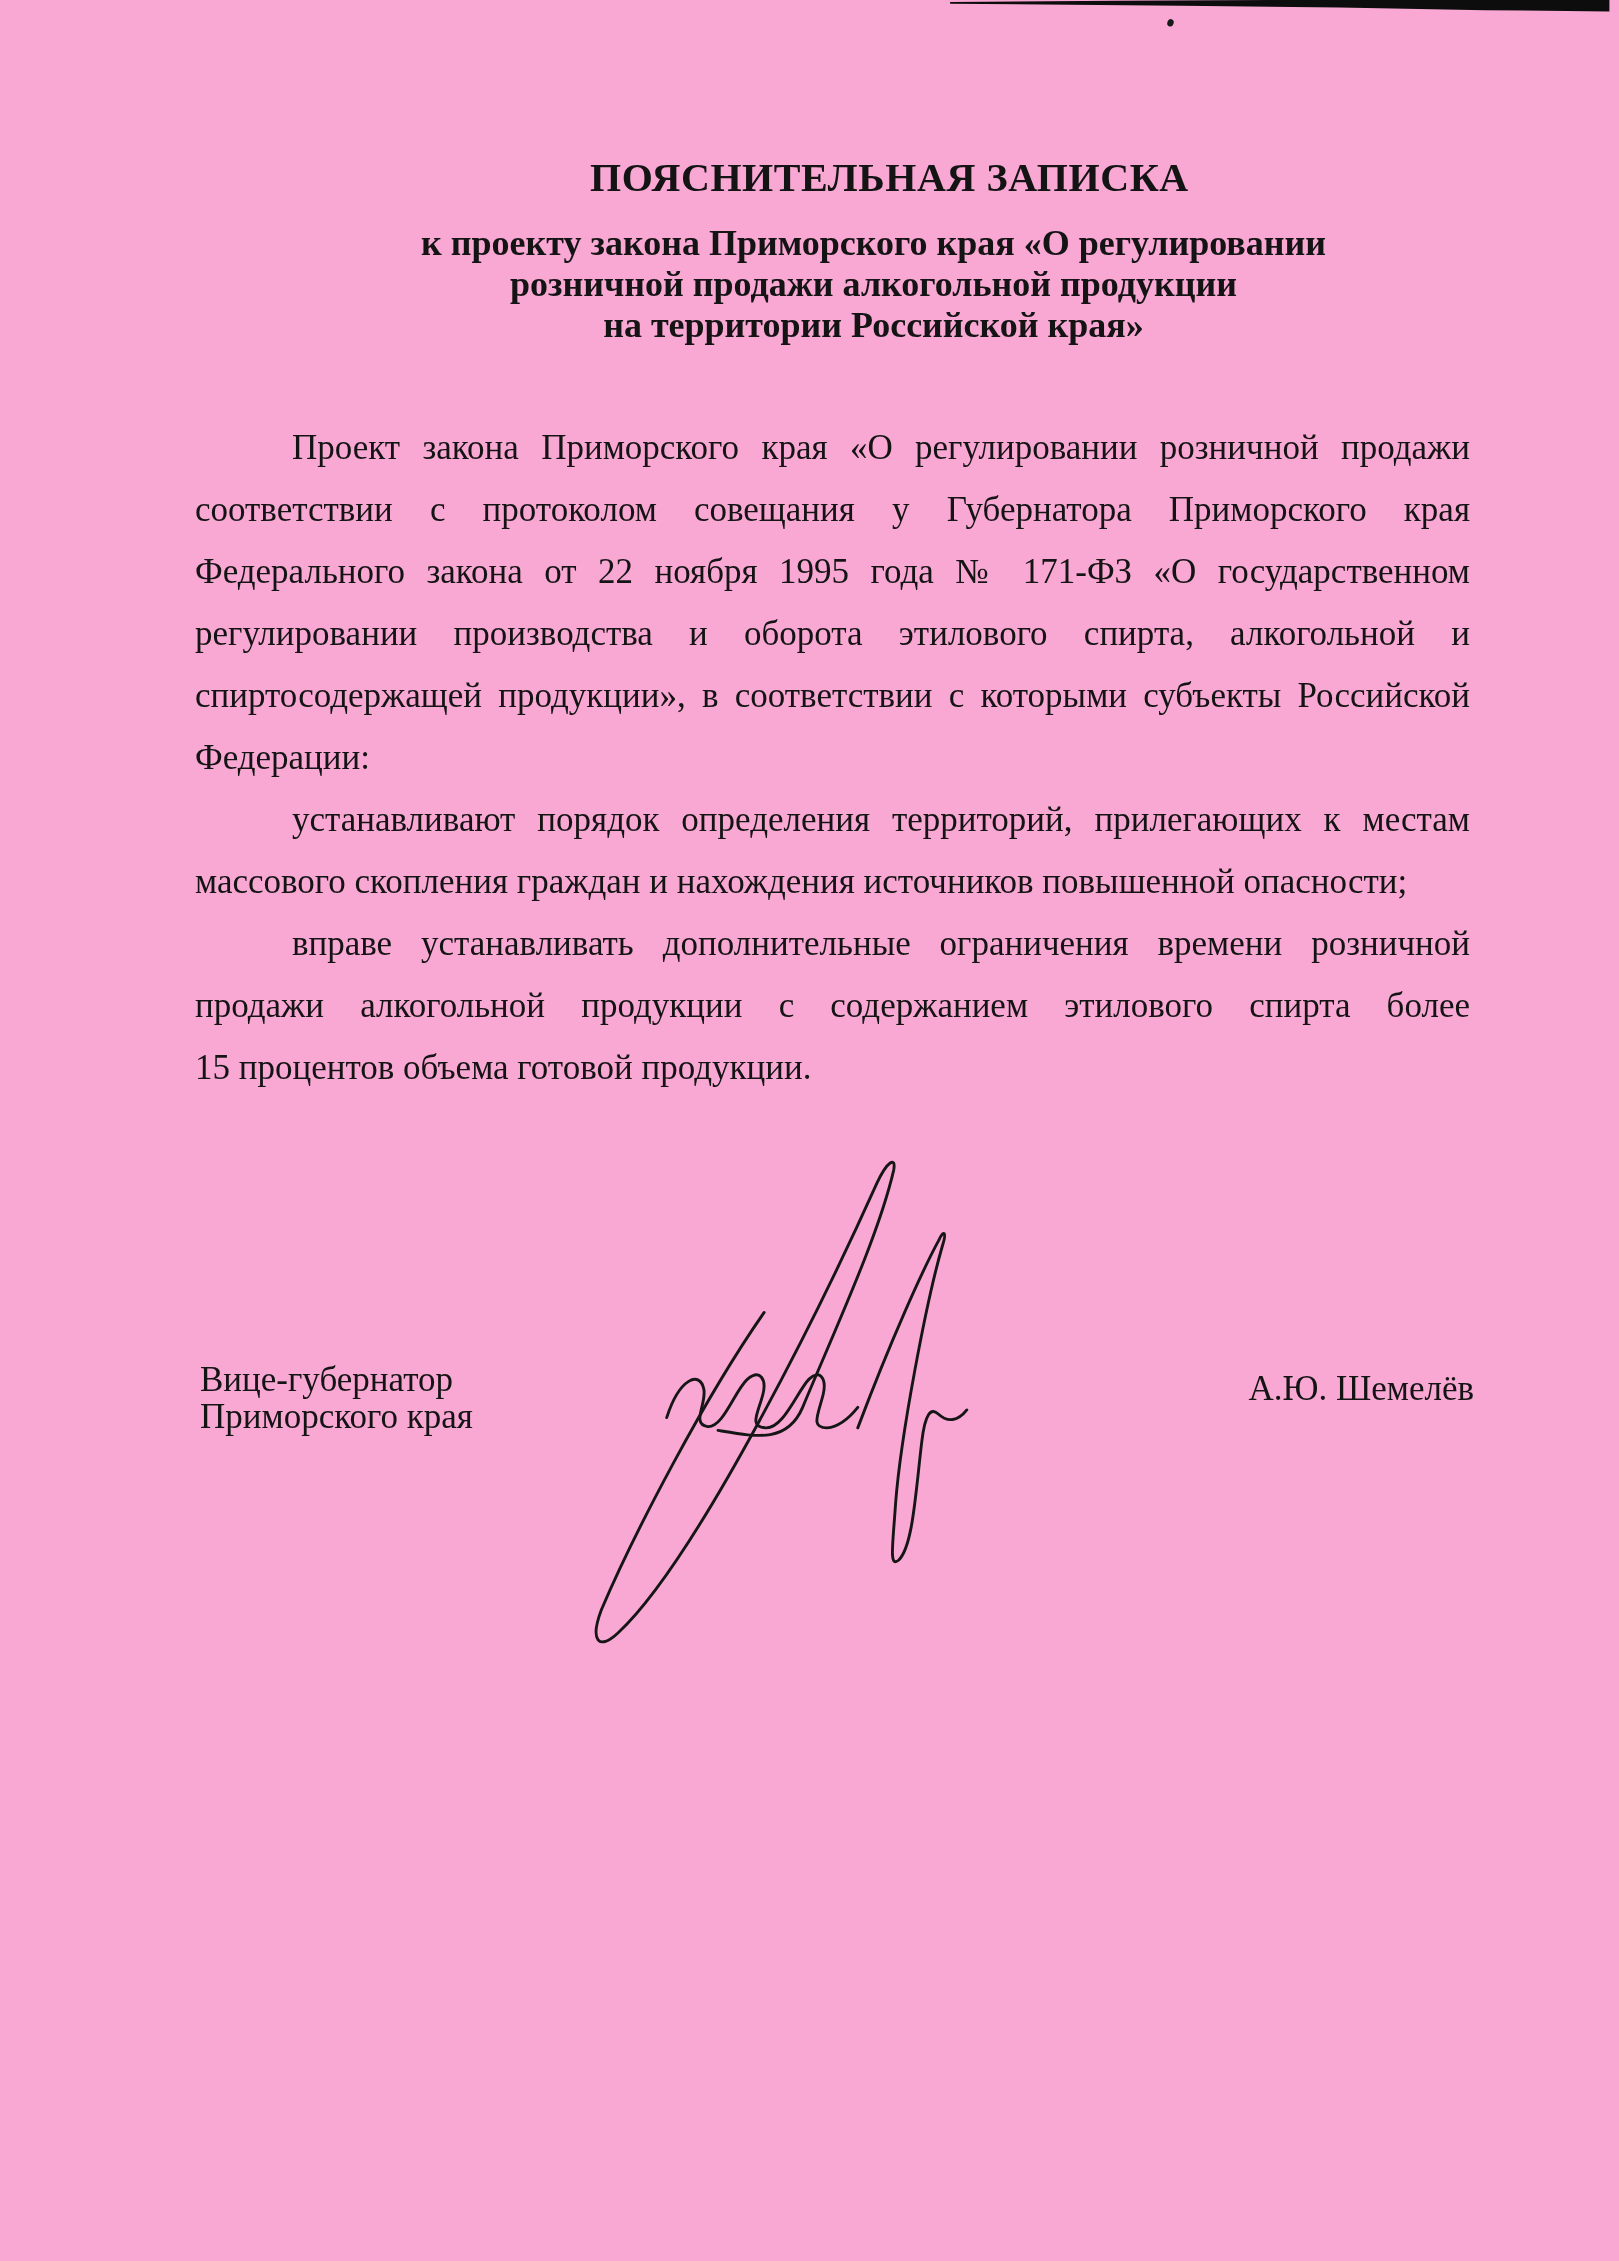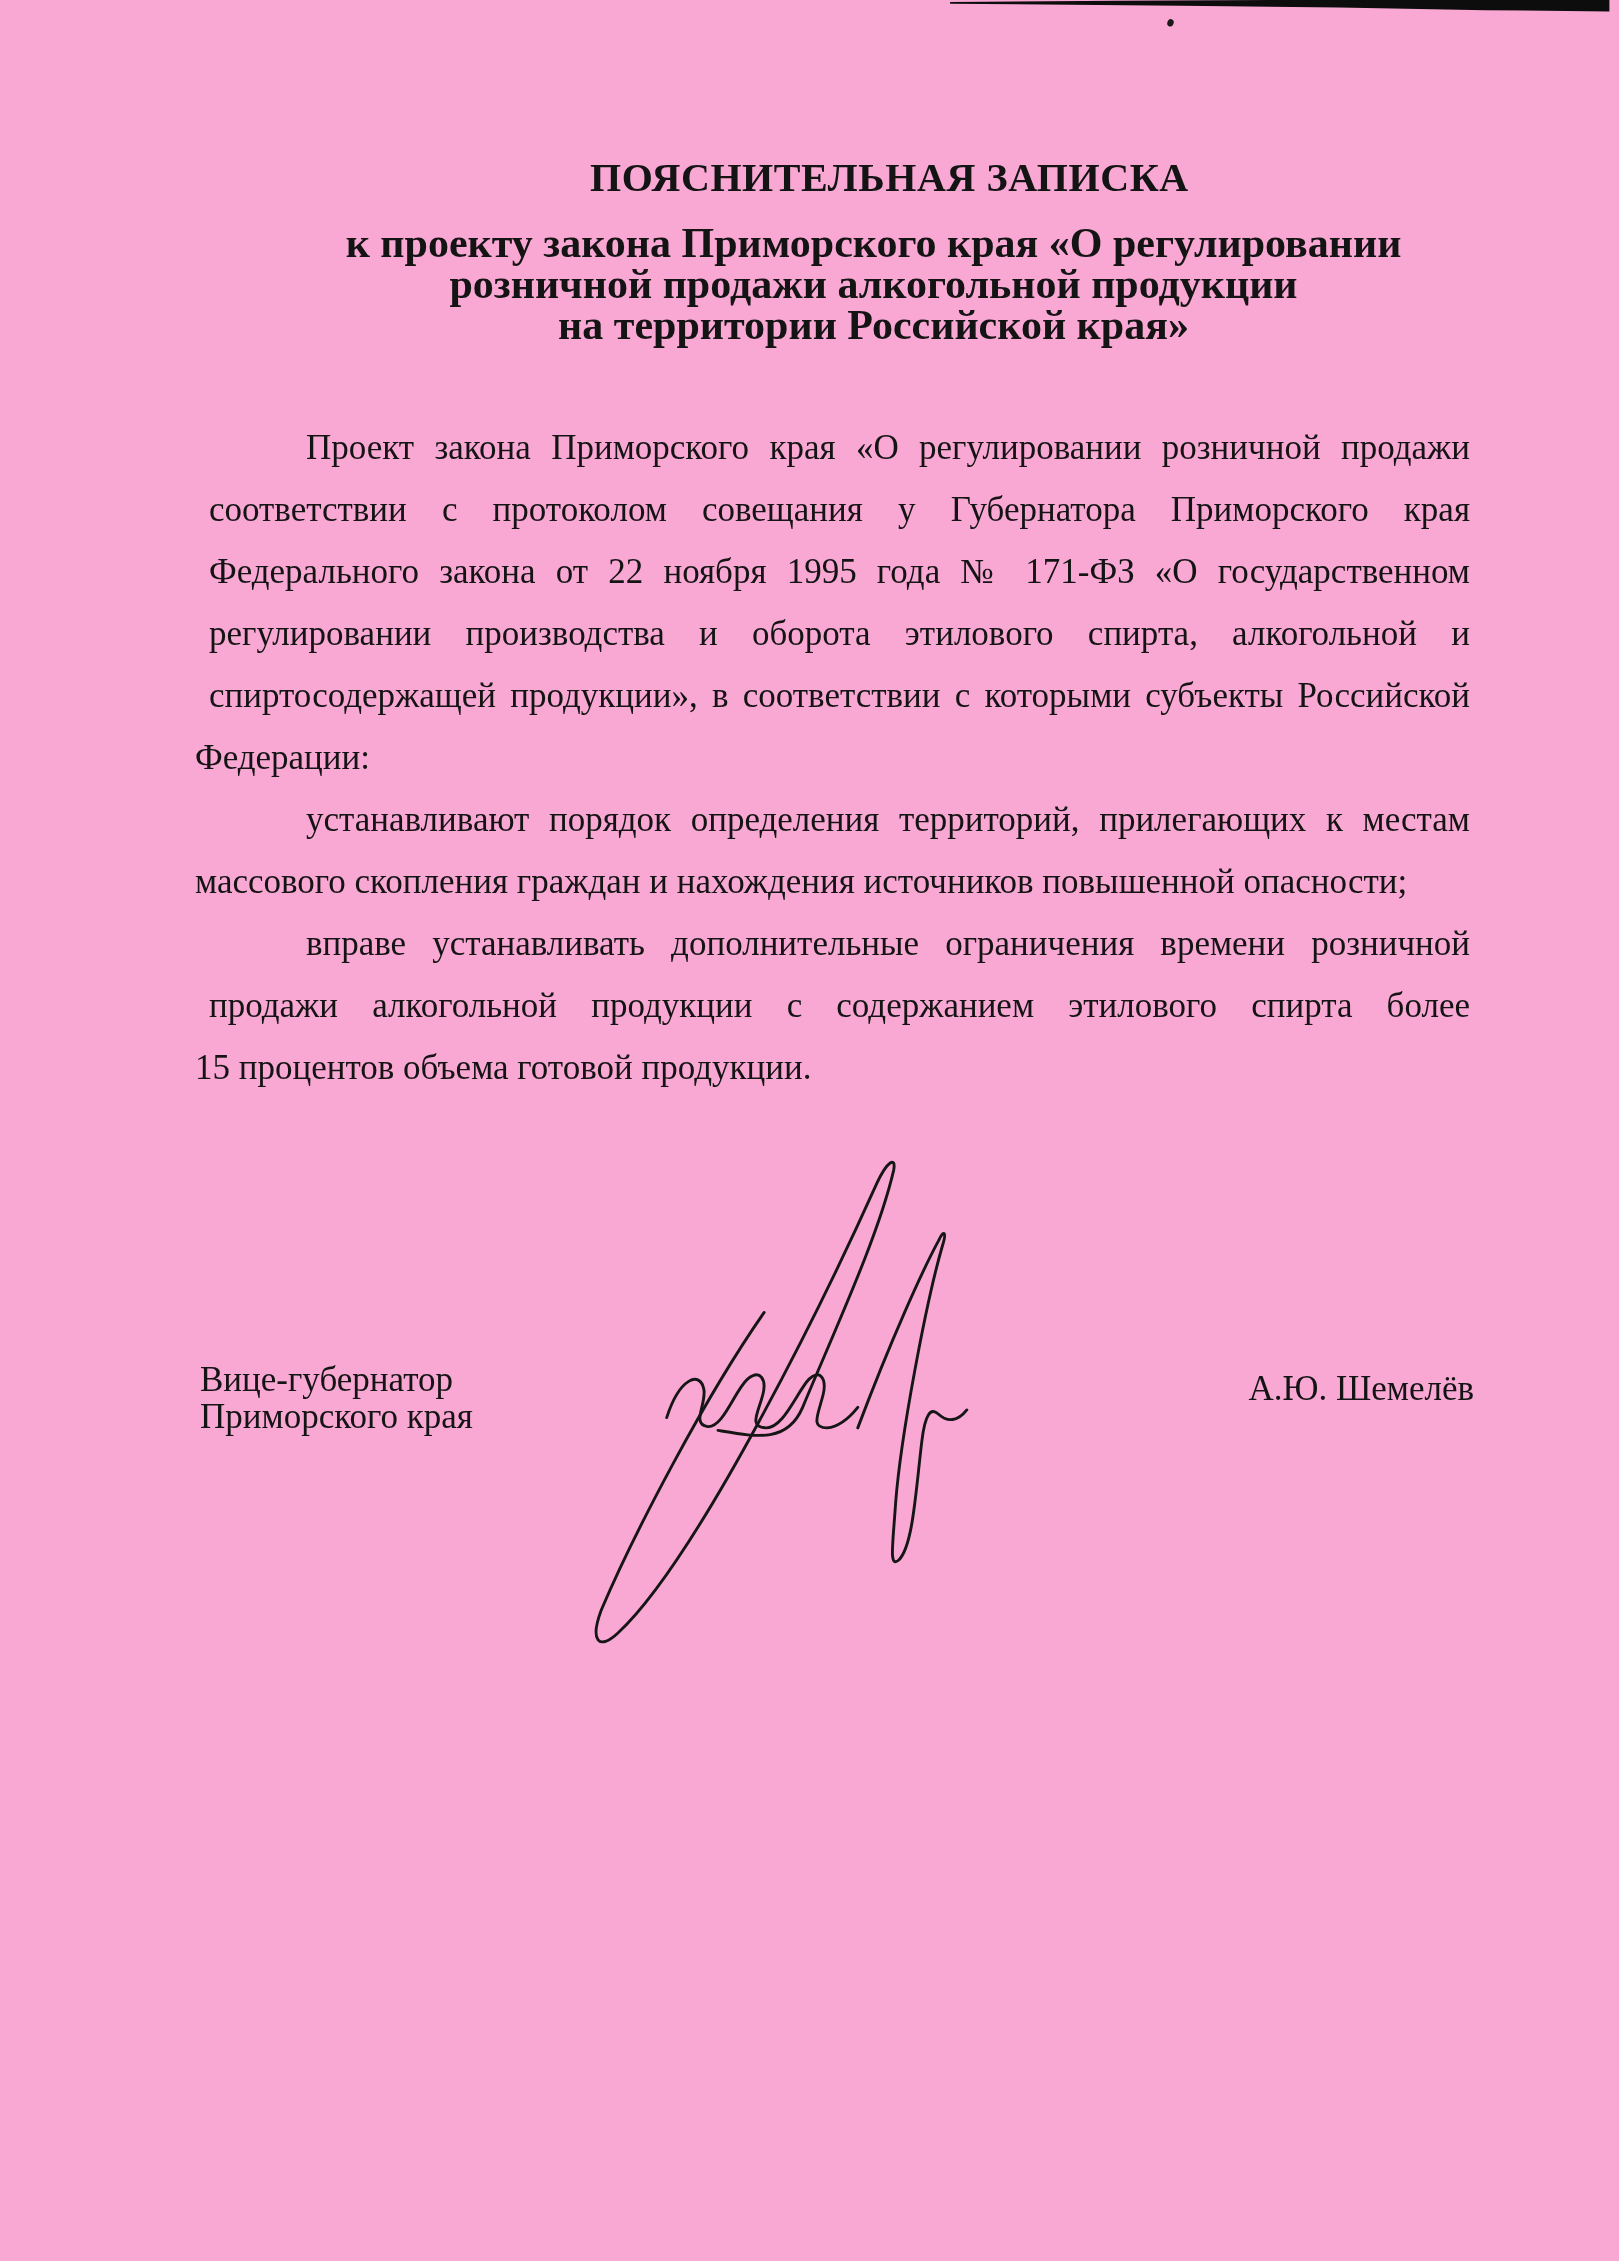--- a/index.html
+++ b/index.html
@@ -23,40 +23,39 @@
     letter-spacing: 0.6px;
     white-space: nowrap;
   }
   .doc-subtitle {
     position: absolute;
     left: 195px; top: 223px;
     width: 1275px;
     padding-left: 82px;
     box-sizing: border-box;
     text-align: center;
-    font-size: 42px;
+    font-size: 36px;
     font-weight: bold;
     line-height: 41px;
   }
   .body-text {
     position: absolute;
     left: 195px; top: 417px;
     width: 1275px;
     font-size: 35px;
   }
   .line {
     height: 62px;
     line-height: 62px;
     white-space: normal;
   }
   .j {
     text-align: justify;
     text-align-last: justify;
     text-justify: inter-word;
-    margin-left: 14px;
   }
   .ind { text-indent: 97px; }
   .sig-role {
     position: absolute;
     left: 200px; top: 1345px;
     font-size: 35px;
     line-height: 37px;
     margin-top: 16px;
   }
   .sig-name {

